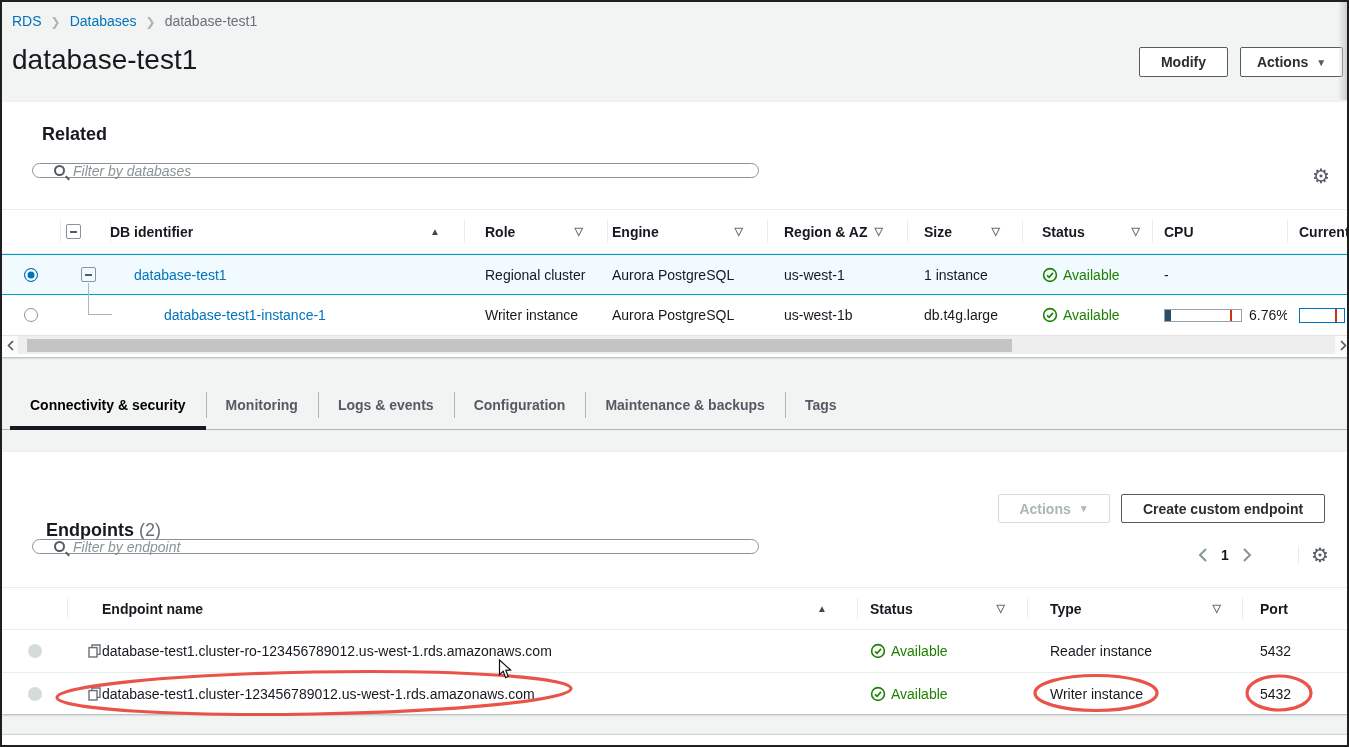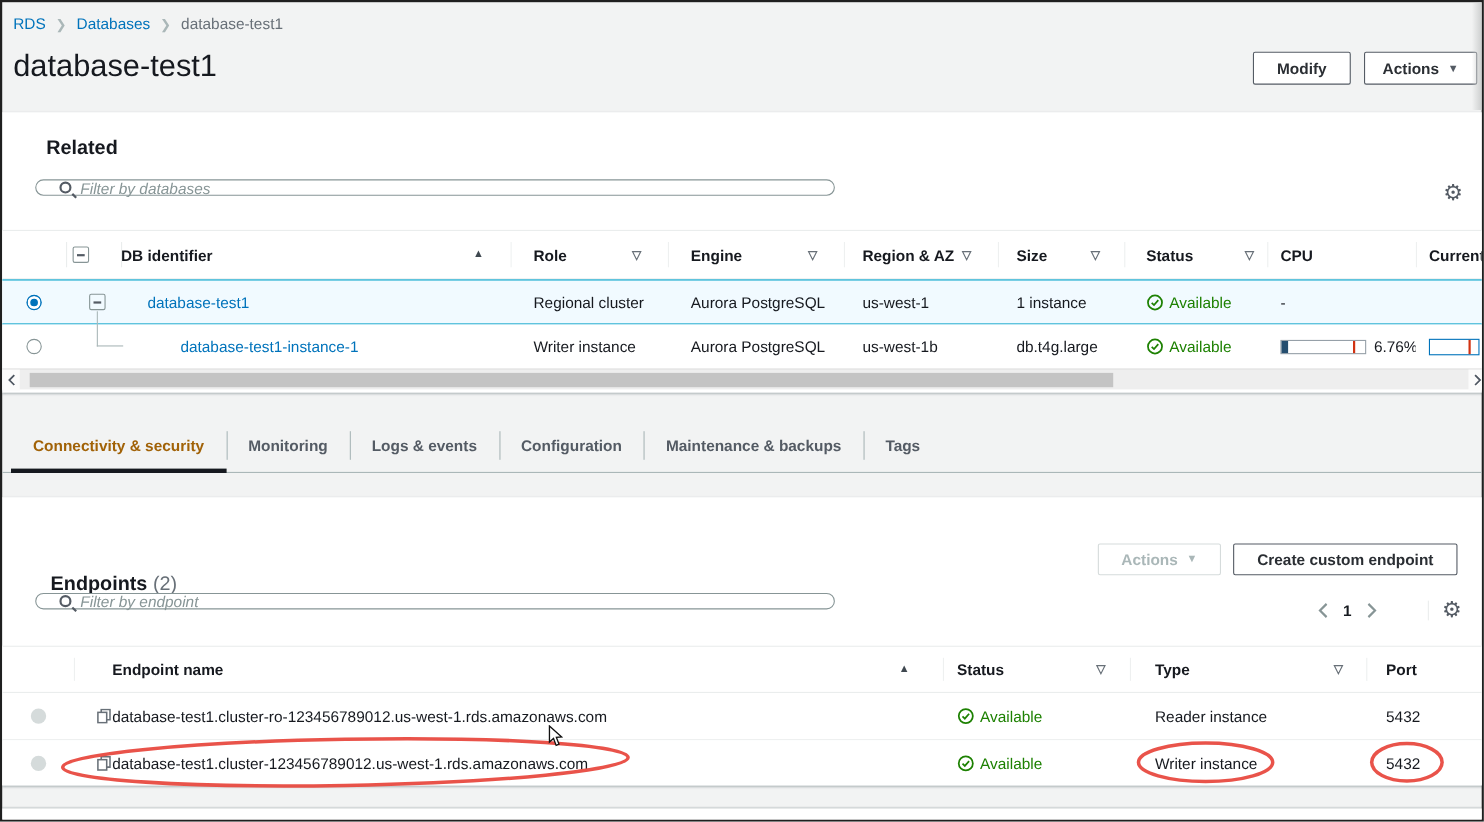--- a/index.html
+++ b/index.html
@@ -46,21 +46,21 @@
   .trow { position:absolute; left:0; width:1349px; display:flex; align-items:stretch; }
   .cell { display:flex; align-items:center; flex:none; font-size:14px; color:#16191f; overflow:hidden; white-space:nowrap; }
   .hdr .cell { font-weight:700; position:relative; }
   .hdr .cell:not(:first-child)::before { content:''; position:absolute; left:0; top:10px; bottom:10px; width:1px; background:#eaeded; }
   .sort-asc { font-size:10px; color:#3f4850; }
   .sort-desc { font-size:11px; color:#687078; }
   .spread { justify-content:space-between; }
 
   
   .c-sel{width:58px; justify-content:center;} .c-col{width:50px;} .c-id{width:354px;}
-  .c-role{width:143px; padding-left:21px;} .c-eng{width:160px; padding-left:21px;}
+  .c-role{width:143px; padding-left:21px;} .c-eng{width:160px; padding-left:5px;}
   .c-reg{width:140px; padding-left:17px;} .c-size{width:115px; padding-left:17px;}
   .c-stat{width:130px; padding-left:20px;} .c-cpu{width:135px; padding-left:12px;} .c-cur{width:64px; padding-left:12px;}
 
   .db-hdr { top:107px; height:45px; border-top:1px solid #eaeded; border-bottom:1px solid #eaeded; background:#fff; }
   .db-r1 { top:152px; height:41px; background:#f1faff; border-top:1px solid #00a1c9; border-bottom:1px solid #00a1c9; }
   .db-r2 { top:193px; height:40px; background:#fff; }
 
   .link { color:#0073bb; text-decoration:none; cursor:pointer; }
 
   .radio { width:14px; height:14px; border-radius:50%; flex:none; }
@@ -89,21 +89,21 @@
   .harrow { position:absolute; top:0; height:19px; width:16px; display:flex; align-items:center; justify-content:center;
             color:#4d5560; font-size:13px; background:#fbfbfb; cursor:pointer; }
   .harrow-l { left:0; } .harrow-r { right:0; }
 
   
   .tabs { position:absolute; left:0; top:378px; width:1349px; height:50px; display:flex; padding-left:8px;
           border-bottom:1px solid #aab7b8; }
   .tab { position:relative; padding:0 20px; display:flex; align-items:center; font-size:14px; font-weight:700;
          color:#545b64; cursor:pointer; }
   .tab + .tab::before { content:''; position:absolute; left:0; top:12px; width:1px; height:26px; background:#aab7b8; }
-  .tab.active { color:#a16207;justify-content:flex-end; }
+  .tab.active { color:#000000;justify-content:flex-end; }
   .tab.active::after { content:''; position:absolute; left:0; right:0; bottom:-1px; height:4px; background:#16191f; }
 
   
   .ep-heading { position:absolute; left:44px; top:40px;margin-top:28px; }
   .btn-ep-actions { left:996px; top:42px; width:112px; height:29px; border:1px solid #d5dbdb; color:#aab7b8; cursor:default; }
   .btn-ep-actions .caret { color:#aab7b8; }
   .btn-create { left:1119px; top:42px; width:204px; height:29px; }
   .pagination { position:absolute; top:93px; left:1196px; height:20px; display:flex; align-items:center; gap:14px; }
   .pg-chevron { color:#879596; cursor:pointer; display:flex; }
   .pg-num { font-size:14px; font-weight:700; color:#16191f; cursor:pointer; }

